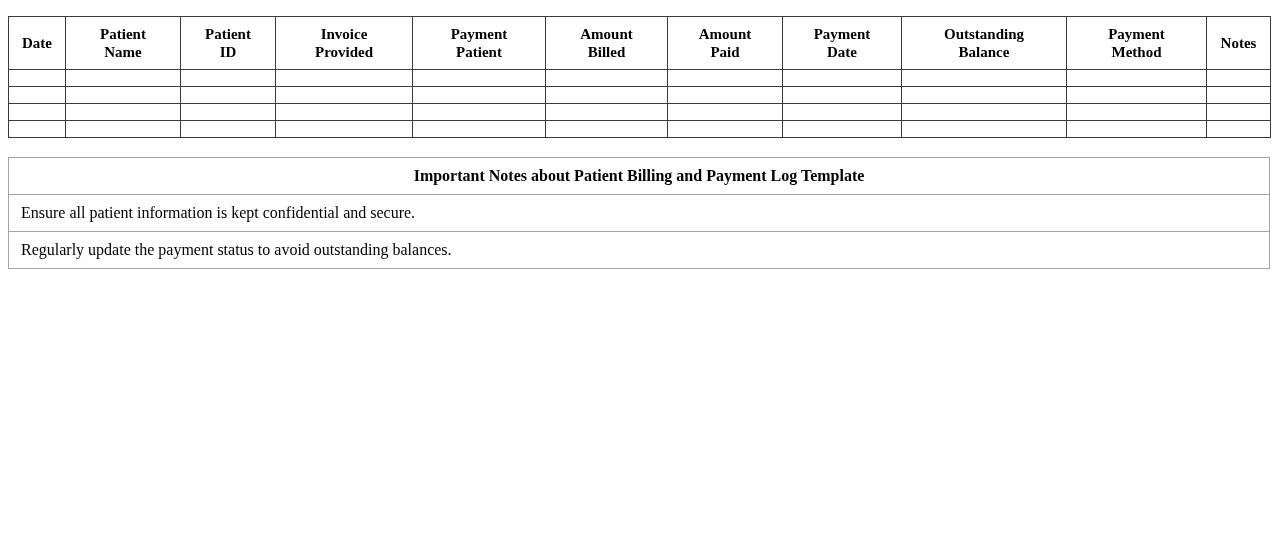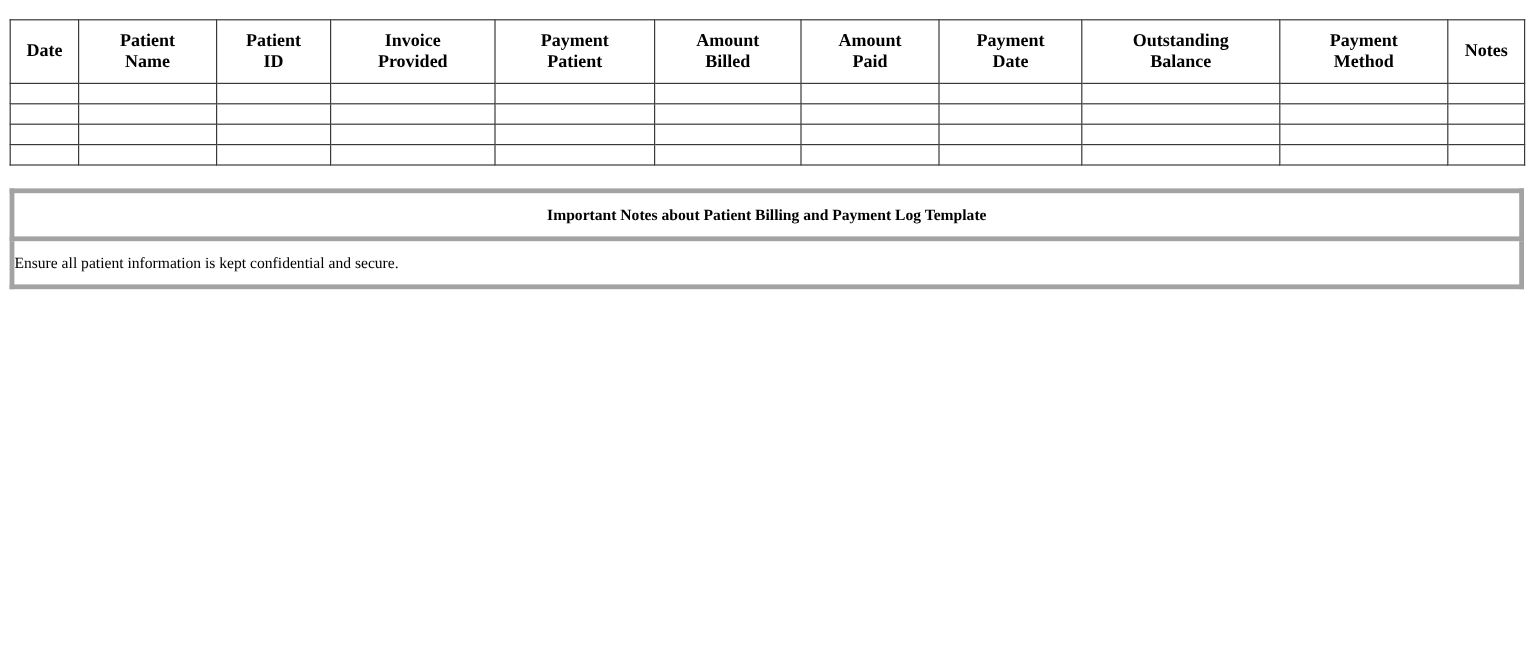--- a/index.html
+++ b/index.html
@@ -35,32 +35,32 @@
       text-align: center;
       vertical-align: middle;
     }
     .log-table td {
       height: 16px;
     }
     .notes-table {
       margin-top: 19px;
     }
     .notes-table th, .notes-table td {
-      border: 4px solid #a3a3a3;
+      border: 1px solid #a3a3a3;
       height: 34px;
-      font-size: 13px;
+      font-size: 16px;
       vertical-align: middle;
     }
     .notes-table th {
       font-weight: bold;
       text-align: center;
     }
     .notes-table td {
       text-align: left;
-      padding-left: 0;
+      padding-left: 12px;
     }
   </style>
 </head>
 <body>
 
 <div class="wrap">
   <table class="log-table">
     <colgroup id="log-cols">
         <col style="width: 57px;">
         <col style="width: 115px;">
@@ -148,15 +148,18 @@
   <table class="notes-table">
     <thead>
       <tr>
         <th>Important Notes about Patient Billing and Payment Log Template</th>
       </tr>
     </thead>
     <tbody>
       <tr>
         <td>Ensure all patient information is kept confidential and secure.</td>
       </tr>
+      <tr>
+        <td>Regularly update the payment status to avoid outstanding balances.</td>
+      </tr>
     </tbody>
   </table>
 </div>
 
 </body></html>

